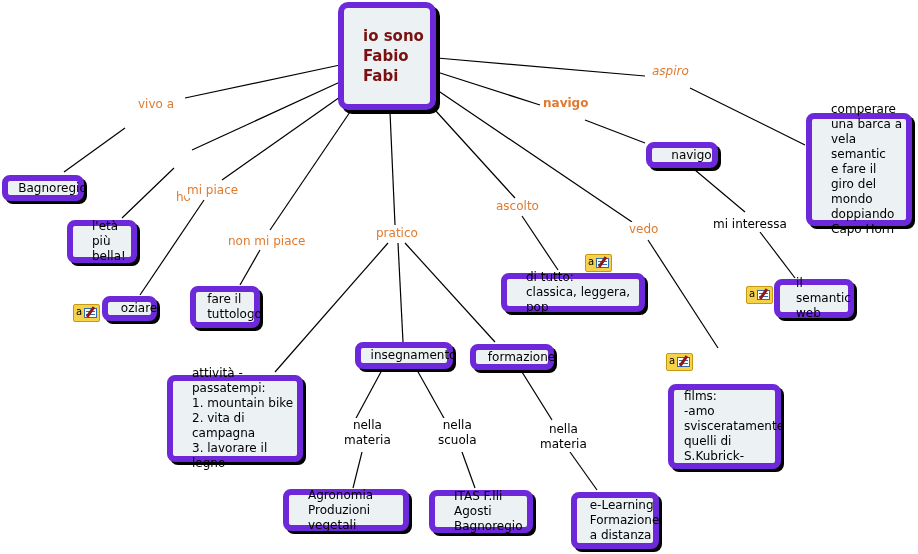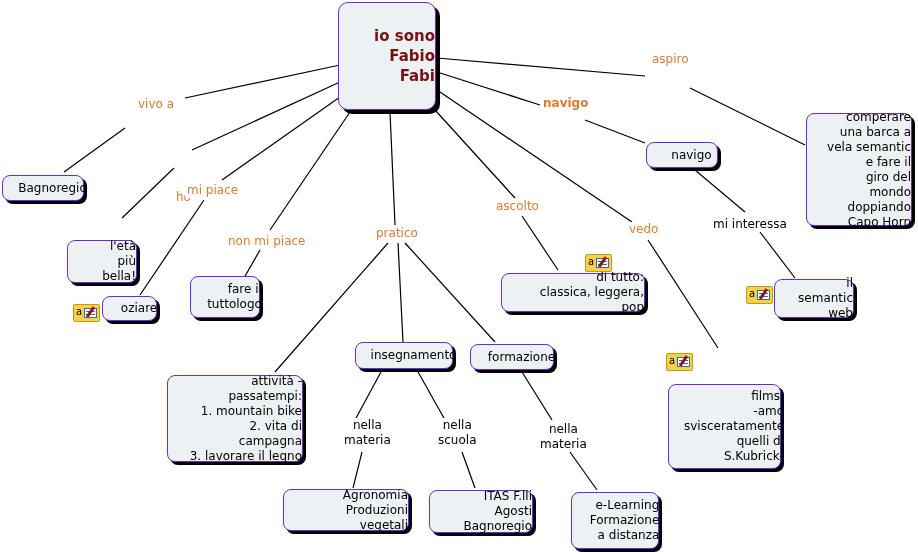--- a/index.html
+++ b/index.html
@@ -1,23 +1,23 @@
 <!DOCTYPE html>
 <html><head>
 <meta charset="utf-8">
 <style>
   html, body { margin:0; padding:0; background:#ffffff; }
   body { width:918px; height:554px; position:relative; overflow:hidden; font-family:"DejaVu Sans", sans-serif; }
   #lines { position:absolute; left:0; top:0; width:918px; height:554px; }
   #lines line { stroke:#000; stroke-width:1.2; }
   .node {
     position:absolute; box-sizing:border-box;
-    background:#ecf2f4; border:1px solid #6d28d9; border-radius:8px;
+    background:#ecf2f4; border:6px solid #6d28d9; border-radius:8px;
     box-shadow:3px 3px 0 #000;
-    font-size:12px; color:#000; text-align:right; line-height:15px;
+    font-size:12px; color:#000; text-align:left; line-height:15px;
     display:flex; align-items:center; justify-content:center;
     white-space:pre-line;
     padding-left:19px;
   }
   .node.root { color:#7a1010; font-weight:bold; font-size:15px; line-height:20px; border-radius:10px; box-shadow:4px 4px 0 #000; }
   .label { position:absolute; font-size:12px; color:#e07a2e; background:#fff; white-space:pre-line; text-align:center; line-height:15px; padding:0 2px; }
   .label.black { color:#000; }
   .note {
     position:absolute; width:27px; height:18px; box-sizing:border-box;
     background:#f6d24a; border:1px solid #c69a10; border-radius:2px;
@@ -66,34 +66,34 @@
 Fabio Fabi</div>
 
 <div class="label" style="left:136px;top:97px;">vivo a</div>
 <div class="label" style="left:174px;top:151px;margin-top:39px;">ho</div>
 <div class="label" style="left:185px;top:183px;">mi piace</div>
 <div class="label" style="left:226px;top:234px;">non mi piace</div>
 <div class="label" style="left:374px;top:226px;">pratico</div>
 <div class="label" style="left:494px;top:199px;">ascolto</div>
 <div class="label" style="left:627px;top:222px;">vedo</div>
 <div class="label" style="left:541px;top:96px;font-weight:bold;">navigo</div>
-<div class="label" style="left:650px;top:52px;">aspiro</div>
+<div class="label" style="left:650px;top:64px;font-style:italic;">aspiro</div>
 <div class="label black" style="left:711px;top:217px;">mi interessa</div>
 <div class="label black" style="left:342px;top:418px;">nella
 materia</div>
 <div class="label black" style="left:436px;top:418px;">nella
 scuola</div>
 <div class="label black" style="left:538px;top:422px;">nella
 materia</div>
 
 <div class="node" style="left:2px;top:175px;width:82px;height:26px;">Bagnoregio</div>
-<div class="node" style="left:67px;top:220px;width:70px;height:43px;margin-top:20px;">l'età
+<div class="node" style="left:67px;top:220px;width:70px;height:43px;">l'età
 più bella!</div>
 <div class="node" style="left:102px;top:296px;width:55px;height:25px;">oziare</div>
-<div class="node" style="left:190px;top:276px;width:70px;height:42px;">fare il
+<div class="node" style="left:190px;top:286px;width:70px;height:42px;">fare il
 tuttologo</div>
 <div class="node" style="left:167px;top:375px;width:136px;height:87px;">attività -
 passatempi:
 1. mountain bike
 2. vita di campagna
 3. lavorare il legno</div>
 <div class="node" style="left:355px;top:342px;width:98px;height:27px;">insegnamento</div>
 <div class="node" style="left:470px;top:344px;width:84px;height:26px;">formazione</div>
 <div class="node" style="left:283px;top:489px;width:126px;height:42px;">Agronomia
 Produzioni vegetali</div>

